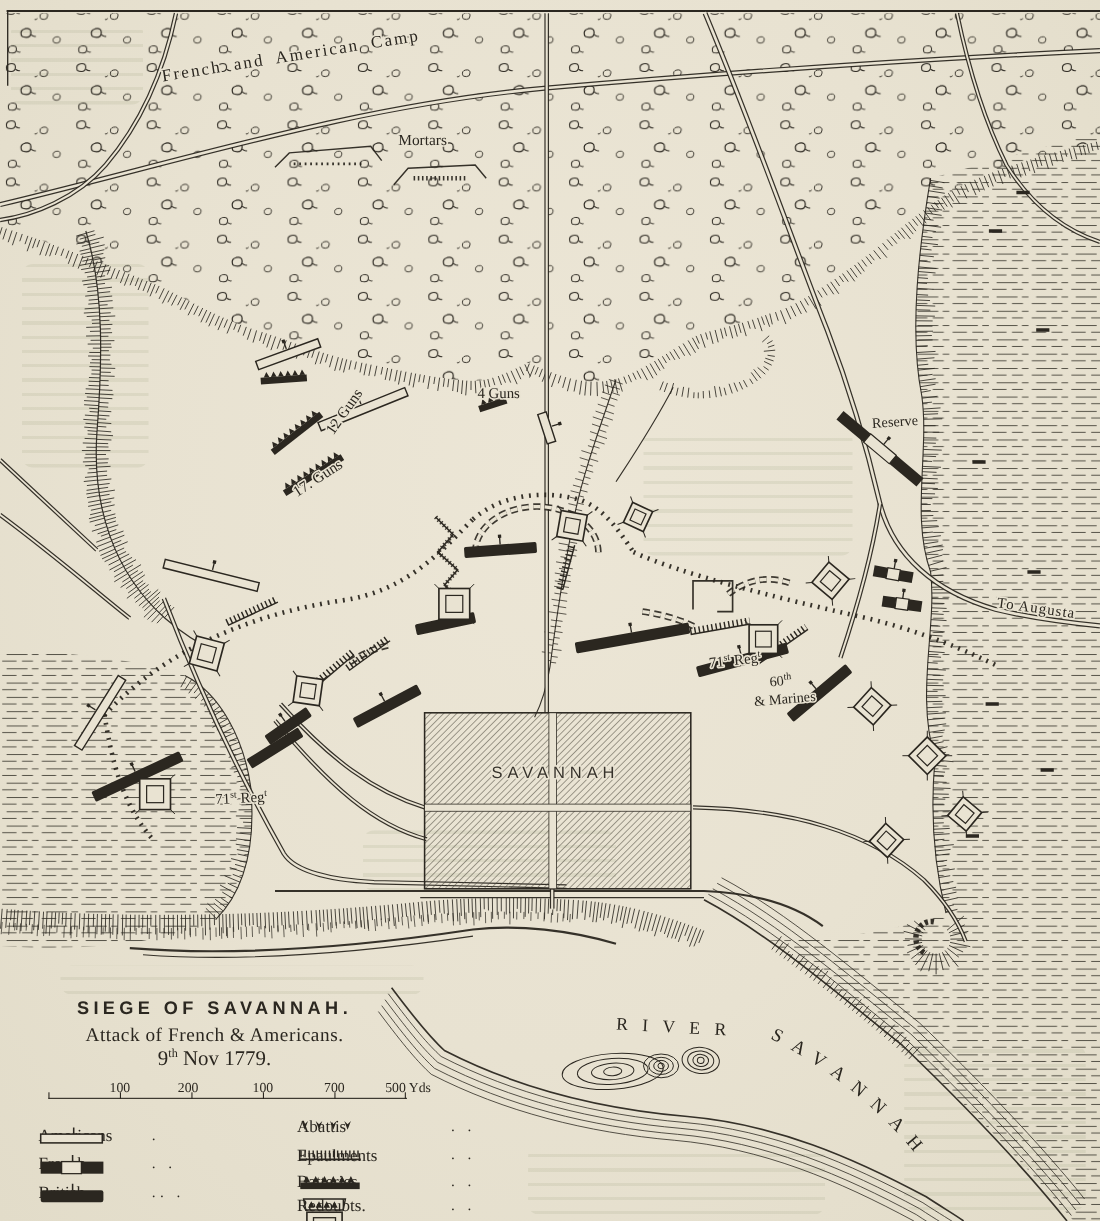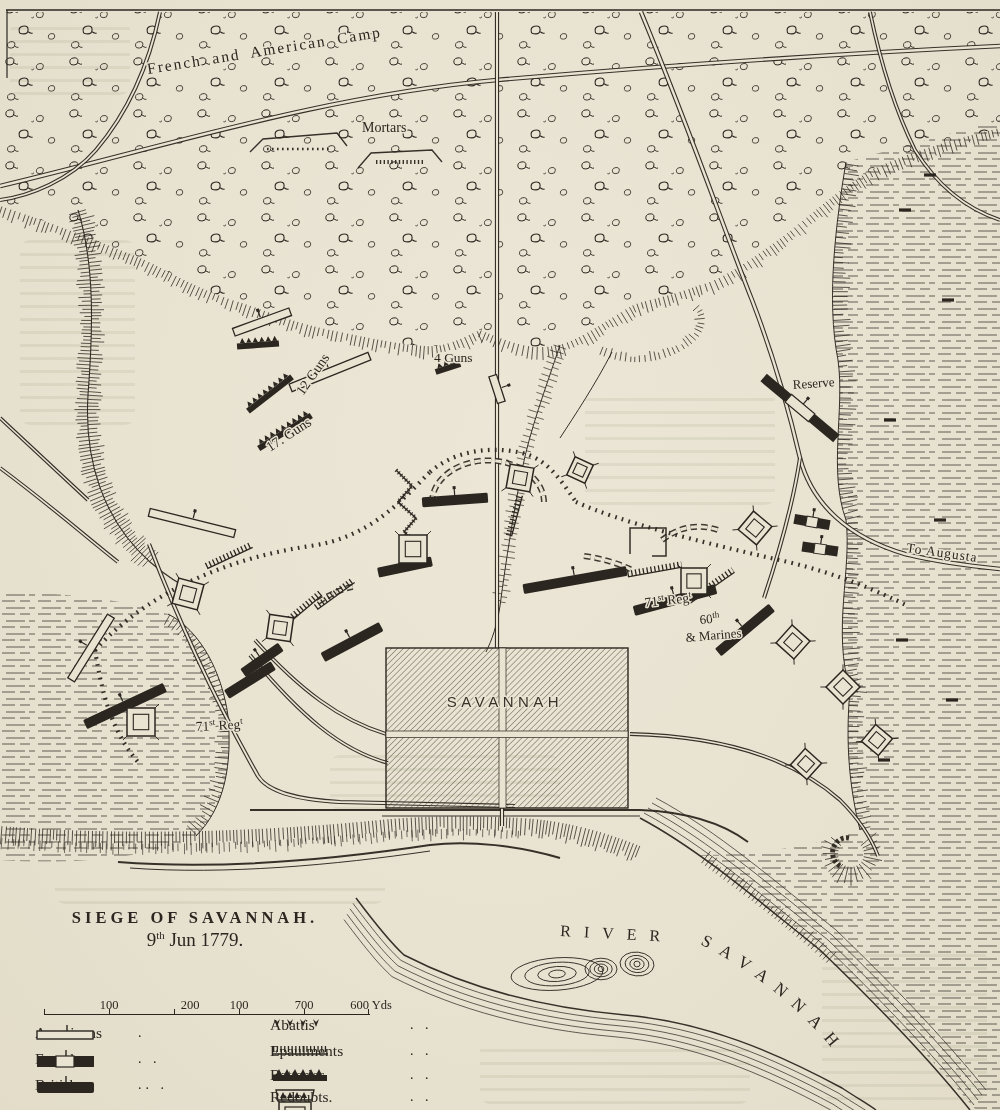--- a/index.html
+++ b/index.html
@@ -10,26 +10,26 @@
   
   .ghost{position:absolute;border-radius:10px;filter:blur(.7px);opacity:.8;
     background:repeating-linear-gradient(0deg, rgba(125,136,94,.15) 0 3px, rgba(125,136,94,0) 3px 13px);}
   
   .mserif{font-family:"Liberation Serif",serif;fill:#2b2720;}
   .halo{paint-order:stroke;stroke:#e9e3d2;stroke-width:3px;stroke-linejoin:round;}
   .citytxt{font-family:"Liberation Sans",sans-serif;fill:#36322b;letter-spacing:4.5px;}
   .sup{font-size:9px;}
   
   .titleblock{position:absolute;left:30px;top:908px;width:330px;text-align:center;}
-  .t1{font-family:Liberation Serif, serif;font-weight:600;font-size:16.5px;letter-spacing:4px;}
+  .t1{font-family:Liberation Sans, sans-serif;font-weight:600;font-size:16.5px;letter-spacing:4px;}
   .t2{font-size:17.5px;margin-top:3px;letter-spacing:.5px;}
   .t3{font-size:19px;margin-top:1px;}
   .t3 sup{font-size:11px;}
   
-  .scalebar{position:absolute;left:44px;top:982px;width:326px;height:26px;margin-top:16px;}
+  .scalebar{position:absolute;left:44px;top:982px;width:326px;height:26px;}
   .sb-labels{position:relative;height:13px;font-size:12.5px;}
   .sb-labels span{position:absolute;transform:translateX(-50%);white-space:nowrap;}
   .sb-line{position:relative;margin-top:3px;border-top:1.6px solid #2b2720;height:8px;}
   .sb-tick{position:absolute;top:-6px;width:1.4px;height:6px;background:#2b2720;}
   
   .lrow{position:absolute;display:grid;align-items:center;font-size:15.5px;}
   .lrow.force{left:35px;grid-template-columns:103px 30px 62px;}
   .lrow.feat{left:270px;grid-template-columns:140px 30px 62px;}
   .ldots{letter-spacing:4px;font-size:14px;}
   .lsym svg{display:block;}
@@ -1529,30 +1529,31 @@
       <text class="mserif halo" font-size="13" transform="translate(686,642) rotate(-5)">&amp; Marines</text>
       <text class="mserif halo" font-size="13.5" transform="translate(196,731) rotate(-3)"><tspan>71</tspan><tspan class="sup" dy="-5">st</tspan><tspan dy="5"> Reg</tspan><tspan class="sup" dy="-5">t</tspan></text>
       <text class="citytxt halo" font-size="15" text-anchor="middle" transform="translate(505,707)">SAVANNAH</text>
       <text class="mserif" font-size="16" letter-spacing="13" transform="translate(560,936) rotate(3)">RIVER</text>
       <text class="mserif" font-size="17" letter-spacing="11"><textPath href="#riverP">SAVANNAH</textPath></text>
     </g>
   </svg>
 
   <div class="titleblock">
     <div class="t1">SIEGE OF SAVANNAH.</div>
-    <div class="t3"><span>9</span><sup>th</sup><span> Jun 1779.</span></div>
+    <div class="t2">Attack of French &amp; Americans.</div>
+    <div class="t3"><span>9</span><sup>th</sup><span> Nov 1779.</span></div>
   </div>
 
   <div class="scalebar">
     <div class="sb-labels">
       <span style="left:65px">100</span>
-      <span style="left:146px">200</span>
+      <span style="left:127px">200</span>
       <span style="left:195px">100</span>
       <span style="left:260px">700</span>
-      <span style="left:327px">600 Yds</span>
+      <span style="left:327px">500 Yds</span>
     </div>
     <div class="sb-line">
       <div class="sb-tick" style="left:0"></div>
         <div class="sb-tick" style="left:65px"></div>
       <div class="sb-tick" style="left:130px"></div>
         <div class="sb-tick" style="left:195px"></div>
       <div class="sb-tick" style="left:260px"></div>
         <div class="sb-tick" style="left:324px"></div>
     </div>
   </div>

